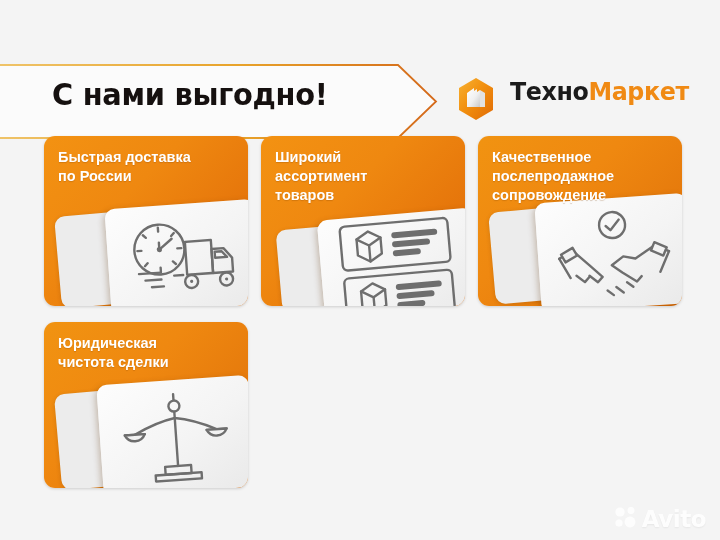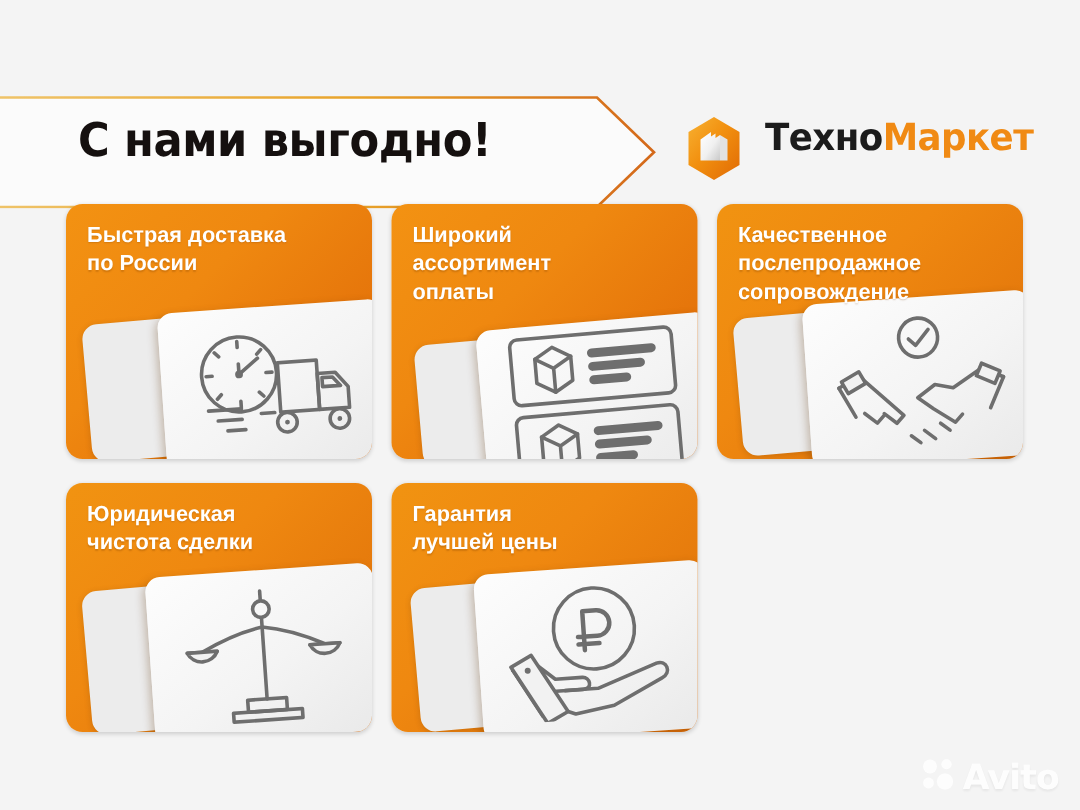--- a/index.html
+++ b/index.html
@@ -241,21 +241,21 @@
           <path d="M18 54 h22 M24 61 h16 M30 68 h12"></path>
         </svg>
       </div>
     </div>
   </div>
 
 
   <div class="card c3">
     <div class="card-label">Широкий
 ассортимент
-оплаты</div>
+товаров</div>
     <div class="paper-back"></div>
     <div class="paper-front">
       <div class="icon-wrap">
         <svg width="128" height="96" viewBox="0 0 128 96" fill="none" stroke="#6e6e6e" stroke-width="2.4" stroke-linecap="round" stroke-linejoin="round">
           <rect x="8" y="4" width="108" height="44" rx="5"></rect>
           <path d="M24 18 l12 -7 l12 7 v16 l-12 7 l-12 -7 z"></path>
           <path d="M24 18 l12 7 l12 -7 M36 25 v16"></path>
           <path d="M62 17 h40 M62 26 h32 M62 35 h22" stroke-width="6"></path>
           <rect x="8" y="56" width="108" height="44" rx="5"></rect>
           <path d="M24 70 l12 -7 l12 7 v16 l-12 7 l-12 -7 z"></path>
@@ -302,39 +302,20 @@
           <path d="M2 42 h20 M84 42 h20"></path>
           <path d="M2 42 a11 11 0 0 0 20 0 z" fill="#f2f2f2"></path>
           <path d="M84 42 a11 11 0 0 0 20 0 z" fill="#f2f2f2"></path>
           <path d="M40 76 h26 v8 H40 z"></path>
           <path d="M30 84 h46 v6 H30 z"></path>
         </svg>
       </div>
     </div>
   </div>
 
-  <div class="card c6 r2">
-    <div class="card-label">Гарантия
-лучшей цены</div>
-    <div class="paper-back"></div>
-    <div class="paper-front">
-      <div class="icon-wrap">
-        <svg width="122" height="90" viewBox="0 0 122 90" fill="none" stroke="#6e6e6e" stroke-width="2.4" stroke-linecap="round" stroke-linejoin="round">
-          <circle cx="62" cy="30" r="27"></circle>
-          <path d="M55 44 V18 h9 a8.5 8.5 0 0 1 0 17 h-13" stroke-width="3"></path>
-          <path d="M51 40 h14" stroke-width="3"></path>
-          <path d="M6 54 l12 -6 16 14 h18 c5 0 7 8 0 8 H40"></path>
-          <path d="M34 70 h28 l40 -14 c7 -2 10 7 3 10 L72 82 l-26 4 -20 -8"></path>
-          <path d="M6 54 l18 32"></path>
-          <path d="M5 52 l14 -7 22 39 -14 7 z" fill="#f2f2f2"></path>
-          <circle cx="16" cy="55" r="2" fill="#6e6e6e" stroke="none"></circle>
-        </svg>
-      </div>
-    </div>
-  </div>
 </div>
 
 <div class="watermark">
   <span>
     <svg width="24" height="22" viewBox="0 0 24 22" fill="#ffffff">
       <circle cx="6" cy="6" r="4.6"></circle>
       <circle cx="17" cy="4.5" r="3.4"></circle>
       <circle cx="5" cy="17" r="3.6"></circle>
       <circle cx="16" cy="16" r="5.4"></circle>
     </svg>

